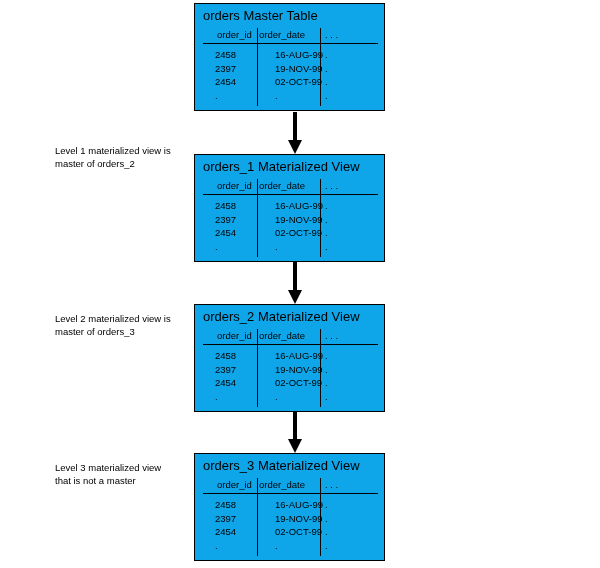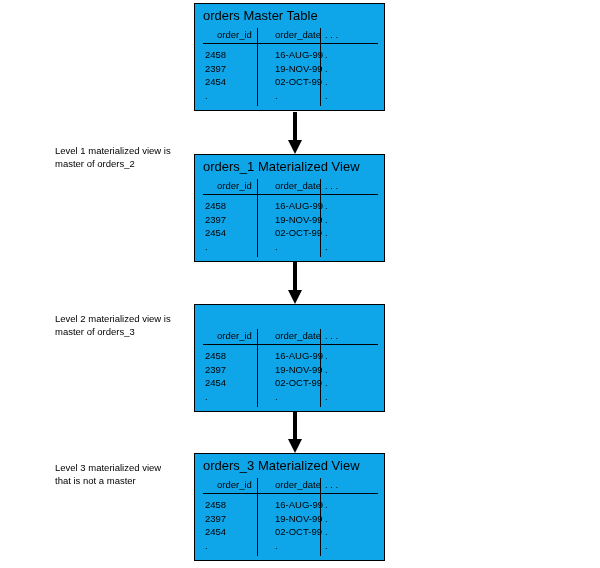--- a/index.html
+++ b/index.html
@@ -69,21 +69,21 @@
     border-bottom: 1.5px solid #000;
   }
   .th {
     position: absolute;
     top: 1px;
     font-size: 9.5px;
     line-height: 12px;
     white-space: nowrap;
   }
   .th.c0 { left: 14px; }
-  .th.c1 { left: 72px; text-align: right; }
+  .th.c1 { left: 56px; text-align: right; }
   .th.c2 { left: 122px; }
 
   
   .vrule {
     position: absolute;
     top: 0;
     bottom: 0;
     width: 1px;
     background: #000;
   }
@@ -95,21 +95,21 @@
     padding-top: 4px;
     height: 61px;
   }
   .cell-col {
     position: absolute;
     top: 4px;
     font-size: 9.5px;
     line-height: 13.5px;
     white-space: pre-line;
   }
-  .cell-col.c0 { left: 2px; }
+  .cell-col.c0 { left: 12px; }
   .cell-col.c1 { left: 72px; }
   .cell-col.c2 { left: 122px; }
 
   
   .arrow {
     position: absolute;
     left: 288px;
     width: 14px;
   }
   #arrow-1 { top: 112px; height: 42px; }
@@ -203,20 +203,21 @@
     </div>
   </div>
 </div>
 
 <div class="arrow" id="arrow-2">
   <div class="shaft"></div>
   <div class="head"></div>
 </div>
 
 <div class="entity-box" id="box-2">
+  <div class="box-title">orders_2 Materialized View</div>
   <div class="box-table">
     <div class="vrule v1"></div>
     <div class="vrule v2"></div>
     <div class="th-row">
       <div class="th c0">order_id</div>
       <div class="th c1">order_date</div>
       <div class="th c2">. . .</div>
     </div>
     <div class="tbody">
       <div class="cell-col c0">2458

